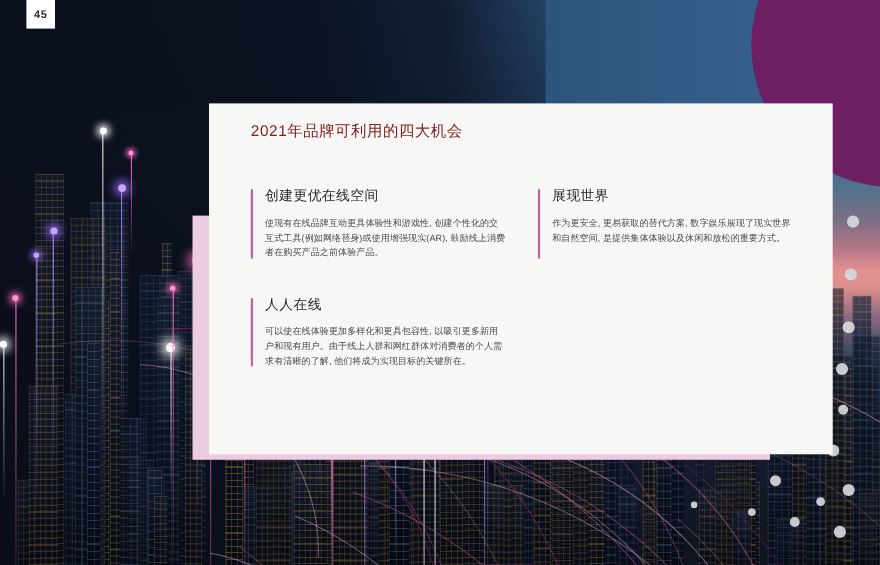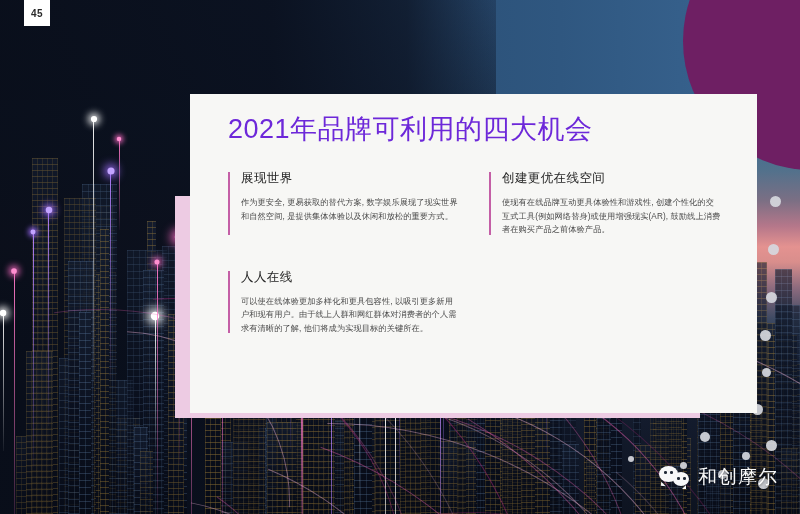--- a/index.html
+++ b/index.html
@@ -176,22 +176,22 @@
     width: 567px;
     height: 319px;
     background: #f7f7f5;
     padding: 0;
     box-sizing: border-box;
   }
   .card-title {
     position: absolute;
     left: 38px;
     top: 17px;
-    font-size: 27px;
-    color: #6d28d9;
+    font-size: 14px;
+    color: #7f1d1d;
     letter-spacing: .5px;
     white-space: nowrap;
   }
 
   .grid {
     position: absolute;
     left: 38px;
     top: 76px;
     width: 494px;
     display: grid;
@@ -598,44 +598,33 @@
   <div class="card-pink"></div>
 
   <div class="card">
     <div class="card-title">2021年品牌可利用的四大机会</div>
 
     <div class="grid">
 
 
       <div class="item">
         <div class="bar"></div>
+        <h3>创建更优在线空间</h3>
+        <p>使现有在线品牌互动更具体验性和游戏性, 创建个性化的交互式工具(例如网络替身)或使用增强现实(AR), 鼓励线上消费者在购买产品之前体验产品。</p>
+      </div>
+
+      <div class="item">
+        <div class="bar"></div>
         <h3>展现世界</h3>
         <p>作为更安全, 更易获取的替代方案, 数字娱乐展现了现实世界和自然空间, 是提供集体体验以及休闲和放松的重要方式。</p>
-      </div>
-
-      <div class="item">
-        <div class="bar"></div>
-        <h3>创建更优在线空间</h3>
-        <p>使现有在线品牌互动更具体验性和游戏性, 创建个性化的交互式工具(例如网络替身)或使用增强现实(AR), 鼓励线上消费者在购买产品之前体验产品。</p>
       </div>
 
       <div class="item">
         <div class="bar"></div>
         <h3>人人在线</h3>
         <p>可以使在线体验更加多样化和更具包容性, 以吸引更多新用户和现有用户。由于线上人群和网红群体对消费者的个人需求有清晰的了解, 他们将成为实现目标的关键所在。</p>
       </div>
 
     </div>
   </div>
 
-  <div class="watermark">
-    <div class="wechat-icon">
-      <div class="b1"></div>
-      <div class="b2"></div>
-      <div class="e e1"></div>
-      <div class="e e2"></div>
-      <div class="e e3"></div>
-      <div class="e e4"></div>
-    </div>
-    <div class="wm-text">和创摩尔</div>
-  </div>
 
 </div>
 
 </body></html>

